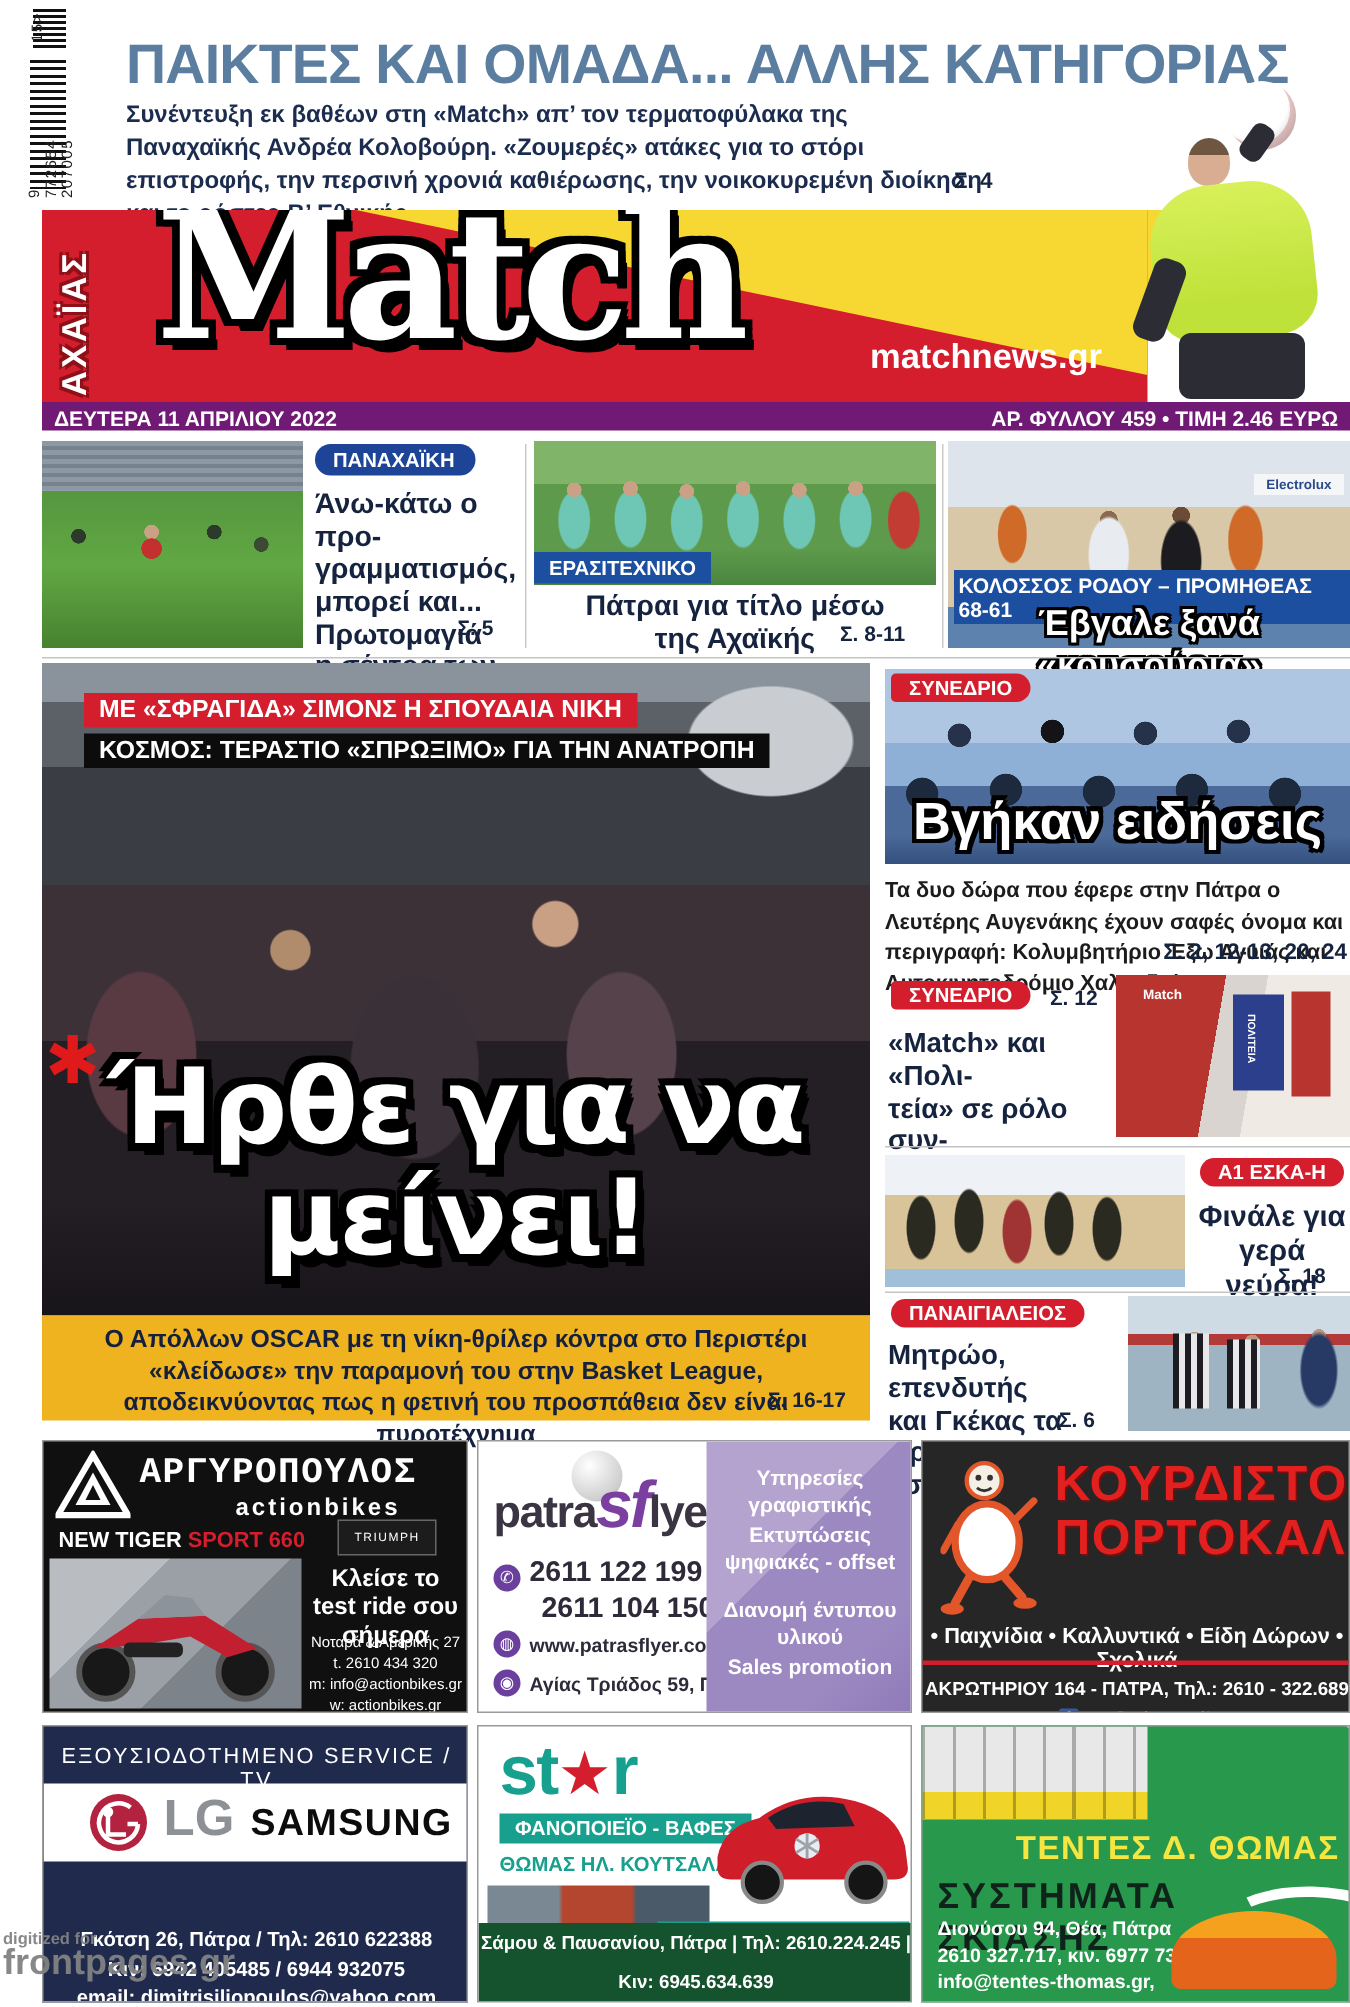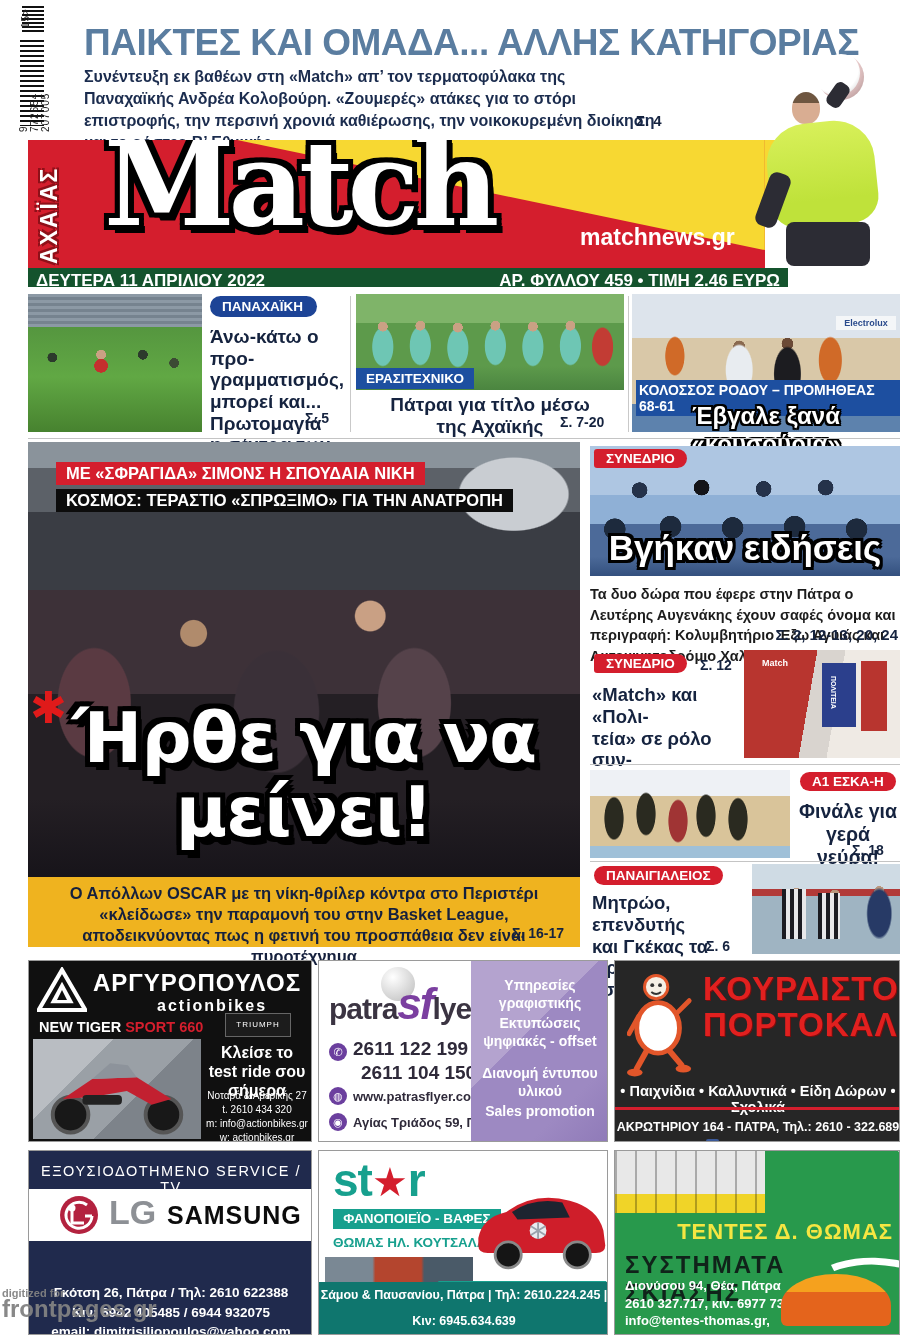--- a/index.html
+++ b/index.html
@@ -23,22 +23,22 @@
   .mast-yellow{left:0;top:0;width:872px;height:128px;background:#f7d832;
                clip-path:polygon(24% 0%,84.5% 0%,84.5% 86%);}
   .mast-white{left:737px;top:0;width:135px;height:128px;background:#fff;}
   .mast-white-wedge{left:737px;top:0;width:40px;height:60px;background:#f7d832;clip-path:polygon(0 0,100% 0,0 100%);}
   .mast-region{left:8px;top:6px;height:118px;writing-mode:vertical-rl;transform:rotate(180deg);
                font-size:23px;font-weight:bold;color:#fff;letter-spacing:2px;
                text-shadow:-2px -2px 0 #8e1019,2px -2px 0 #8e1019,-2px 2px 0 #8e1019,2px 2px 0 #8e1019;}
   .mast-title{left:76px;top:-26px;font-family:"DejaVu Serif","Liberation Serif",serif;
               font-size:118px;font-weight:bold;letter-spacing:-6px;}
   .mast-site{left:552px;top:84px;font-size:23px;font-weight:bold;color:#fff;}
-  .datebar{left:28px;top:268px;width:760px;height:19px;background:#14532d;color:#fff;
-           font-size:17px;font-weight:bold;}
+  .datebar{left:28px;top:268px;width:872px;height:19px;background:#701a75;color:#fff;
+           font-size:14px;font-weight:bold;}
   
   .badge{display:inline-block;color:#fff;font-weight:bold;text-align:center;}
   .badge-blue-pill{background:#1d4496;border-radius:11px;font-size:13.5px;padding:3px 14px;}
   .badge-blue-rect{background:#1d4fa0;font-size:13.5px;padding:3px 10px;}
   .badge-red{background:#d41e2d;font-size:13.5px;padding:2px 12px;border-radius:4px 12px 12px 4px;}
   .badge-red-round{background:#d41e2d;font-size:13.5px;padding:2px 12px;border-radius:10px;}
   
   .t-headline{font-size:19px;font-weight:bold;color:#15233f;line-height:1.14;}
   .strip-blue{background:#1d4fa0;color:#fff;font-weight:bold;font-size:14px;padding:2px 3px;}
   .vline{width:1px;background:#c9c9c9;}
@@ -174,21 +174,21 @@
   .samsung-text{font-size:25px;font-weight:bold;color:#0c0c0c;letter-spacing:1px;}
   .lg-names{background:#3f5fae;color:#fff;font-size:13.5px;font-weight:bold;text-align:center;line-height:22px;}
   .lg-contact{color:#fff;font-size:13.5px;text-align:center;line-height:1.45;font-weight:bold;}
   .star-part{font-size:46px;font-weight:bold;color:#17a08e;letter-spacing:-1px;}
   .star-glyph{font-size:40px;color:#d41e2d;}
   .star-band{background:#17a08e;color:#fff;font-size:13.5px;font-weight:bold;text-align:center;line-height:20px;}
   .star-owner{color:#17a08e;font-size:13.5px;font-weight:bold;}
   .star-tiles{background:linear-gradient(90deg,#7a8894 0 32%,#b4452e 34% 65%,#4a5a68 67% 100%);}
   .star-slogan{background:#17a08e;color:#fff;font-size:14px;font-weight:bold;font-style:italic;
                text-align:center;line-height:24px;transform:skewX(-8deg);}
-  .star-foot{background:#0f766e;color:#fff;font-size:12.5px;font-weight:bold;text-align:center;line-height:26px;}
+  .star-foot{background:#14532d;color:#fff;font-size:12.5px;font-weight:bold;text-align:center;line-height:26px;}
   .tt-awning{background:
       linear-gradient(180deg,#e8e8e8 0 70%,#f0d428 70% 100%),
       repeating-linear-gradient(90deg,#bbb 0 2px,transparent 2px 20px);
       background-blend-mode:multiply;}
   .tt-title{color:#f5e642;font-size:22px;font-weight:bold;letter-spacing:1px;}
   .tt-sub{color:#10231a;font-size:24px;font-weight:bold;letter-spacing:2px;}
   .tt-contact{color:#fff;font-size:13px;font-weight:bold;line-height:1.35;}
   .tt-orange{background:linear-gradient(180deg,#f5a11e 0 35%,#e4641c 35% 100%);border-radius:50% 50% 6px 6px/60% 60% 6px 6px;}
   .tt-swoosh{border:7px solid #fff;border-radius:50%;border-color:#fff transparent transparent transparent;transform:rotate(18deg);}
   .watermark{color:rgba(130,130,130,0.95);font-weight:bold;line-height:0.95;}
@@ -242,21 +242,21 @@
 Πρωτομαγιά
 η σέντρα των
 πλέι-οφ</div>
   <span class="abs pg-ref" style="left:305px;top:410px;font-size:14px;">Σ. 5</span>
   <div class="abs vline" style="left:350px;top:296px;height:136px;"></div>
 
   <div class="abs photo ph-team" style="left:356px;top:294px;width:268px;height:96px;"></div>
   <span class="abs badge badge-blue-rect" style="left:356px;top:368px;">ΕΡΑΣΙΤΕΧΝΙΚΟ</span>
   <div class="abs t-headline pre" style="left:356px;top:394px;width:268px;text-align:center;">Πάτραι για τίτλο μέσω
 της Αχαϊκής</div>
-  <span class="abs pg-ref" style="left:560px;top:414px;font-size:14px;">Σ. 7-20</span>
+  <span class="abs pg-ref" style="left:560px;top:414px;font-size:14px;">Σ. 8-11</span>
   <div class="abs vline" style="left:628px;top:296px;height:136px;"></div>
 
   <div class="abs photo ph-basket1" style="left:632px;top:294px;width:268px;height:138px;"></div>
   <div class="abs photo-sign" style="left:836px;top:316px;width:60px;height:14px;">Electrolux</div>
   <span class="abs strip-blue" style="left:636px;top:380px;">ΚΟΛΟΣΣΟΣ ΡΟΔΟΥ – ΠΡΟΜΗΘΕΑΣ 68-61</span>
   <div class="abs out2" style="left:632px;top:402px;width:268px;text-align:center;font-size:24px;font-weight:bold;">Έβγαλε ξανά «κουσούρια»</div>
 
   <div class="abs hline" style="left:28px;top:438px;width:872px;"></div>
 
   <div class="abs photo ph-celebrate" style="left:28px;top:442px;width:552px;height:435px;"></div>
@@ -301,21 +301,21 @@
 «στοιχήματα»</div>
   <span class="abs pg-ref" style="left:706px;top:938px;font-size:14px;">Σ. 6</span>
   <div class="abs photo ph-stripes" style="left:752px;top:864px;width:148px;height:90px;"></div>
 
   <div class="abs ad ad-black" style="left:28px;top:960px;width:284px;height:182px;">
     <svg class="abs" style="left:8px;top:6px;" width="50" height="46" viewBox="0 0 60 52">
       <path d="M30 2 L58 50 L2 50 Z" fill="none" stroke="#fff" stroke-width="5"></path>
       <path d="M30 16 L44 42 L16 42 Z" fill="#fff"></path>
       <path d="M30 26 L36 38 L24 38 Z" fill="#101010"></path>
     </svg>
-    <span class="abs ab-brand" style="left:64px;top:8px;">ΑΡΓΥΡΟΠΟΥΛΟΣ</span>
+    <span class="abs ab-brand" style="left:64px;top:8px;font-family:Liberation Mono, monospace;">ΑΡΓΥΡΟΠΟΥΛΟΣ</span>
     <span class="abs ab-sub" style="left:128px;top:36px;">actionbikes</span>
     <div class="abs ab-model" style="left:10px;top:58px;">
       <span>NEW TIGER</span>
       <span class="red">SPORT 660</span>
     </div>
     <div class="abs ab-photo" style="left:4px;top:78px;width:168px;height:100px;">
       <svg width="168" height="100" viewBox="0 0 170 100">
         <circle cx="38" cy="76" r="18" fill="#181818" stroke="#555" stroke-width="4"></circle>
         <circle cx="132" cy="76" r="18" fill="#181818" stroke="#555" stroke-width="4"></circle>
         <path d="M30 60 L60 40 L105 38 L140 60 L120 66 L95 52 L60 58 Z" fill="#c22030"></path>

